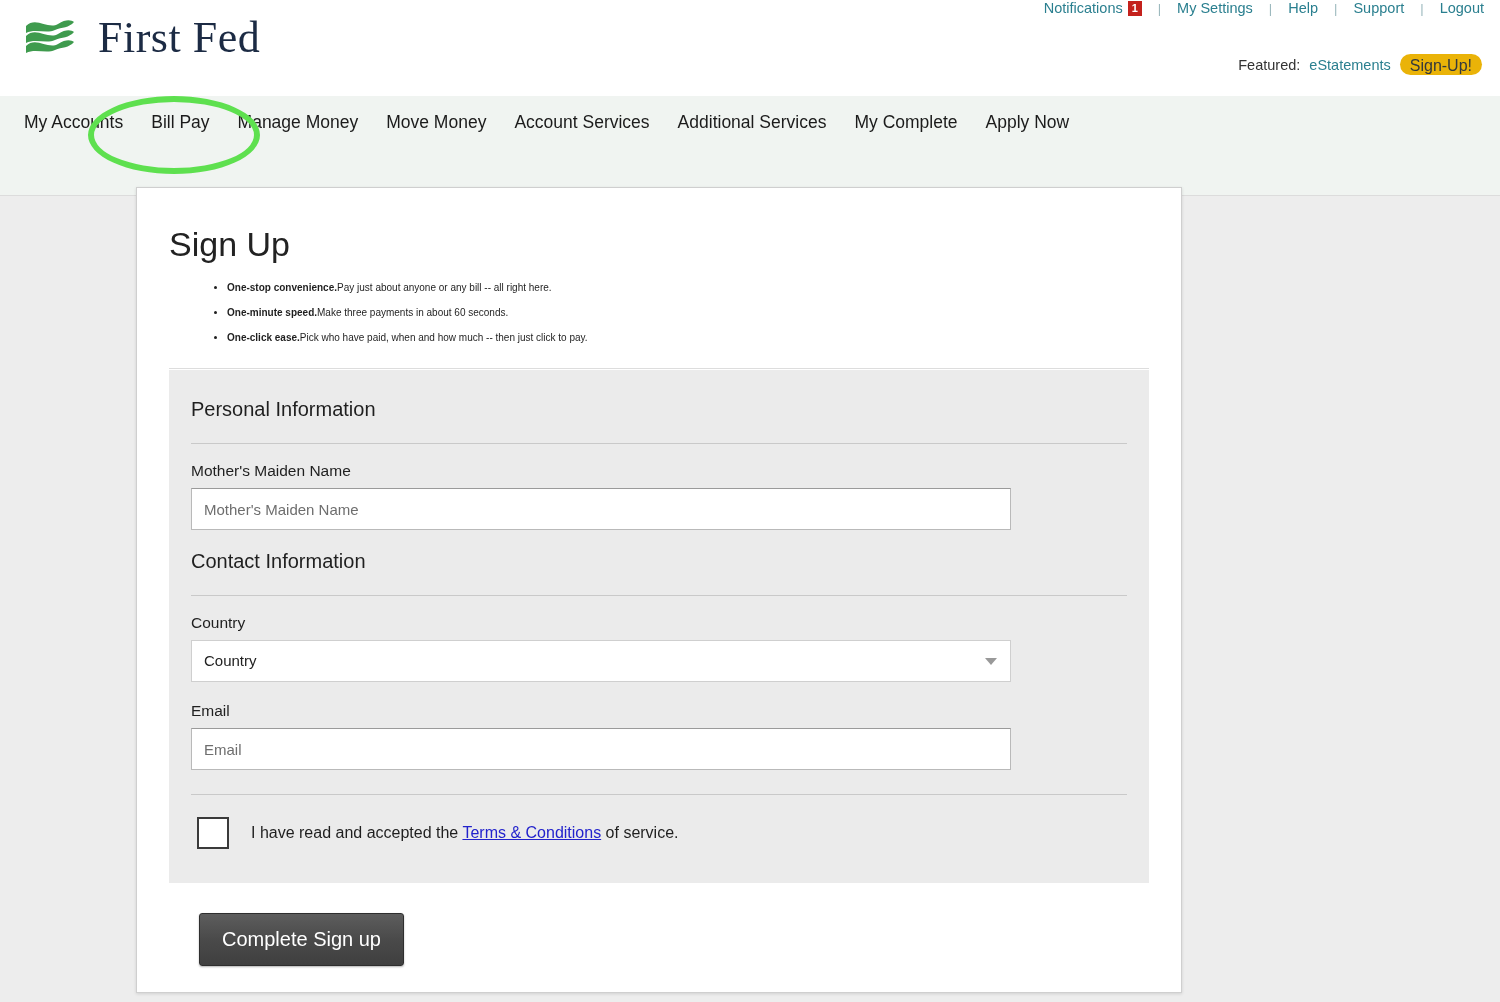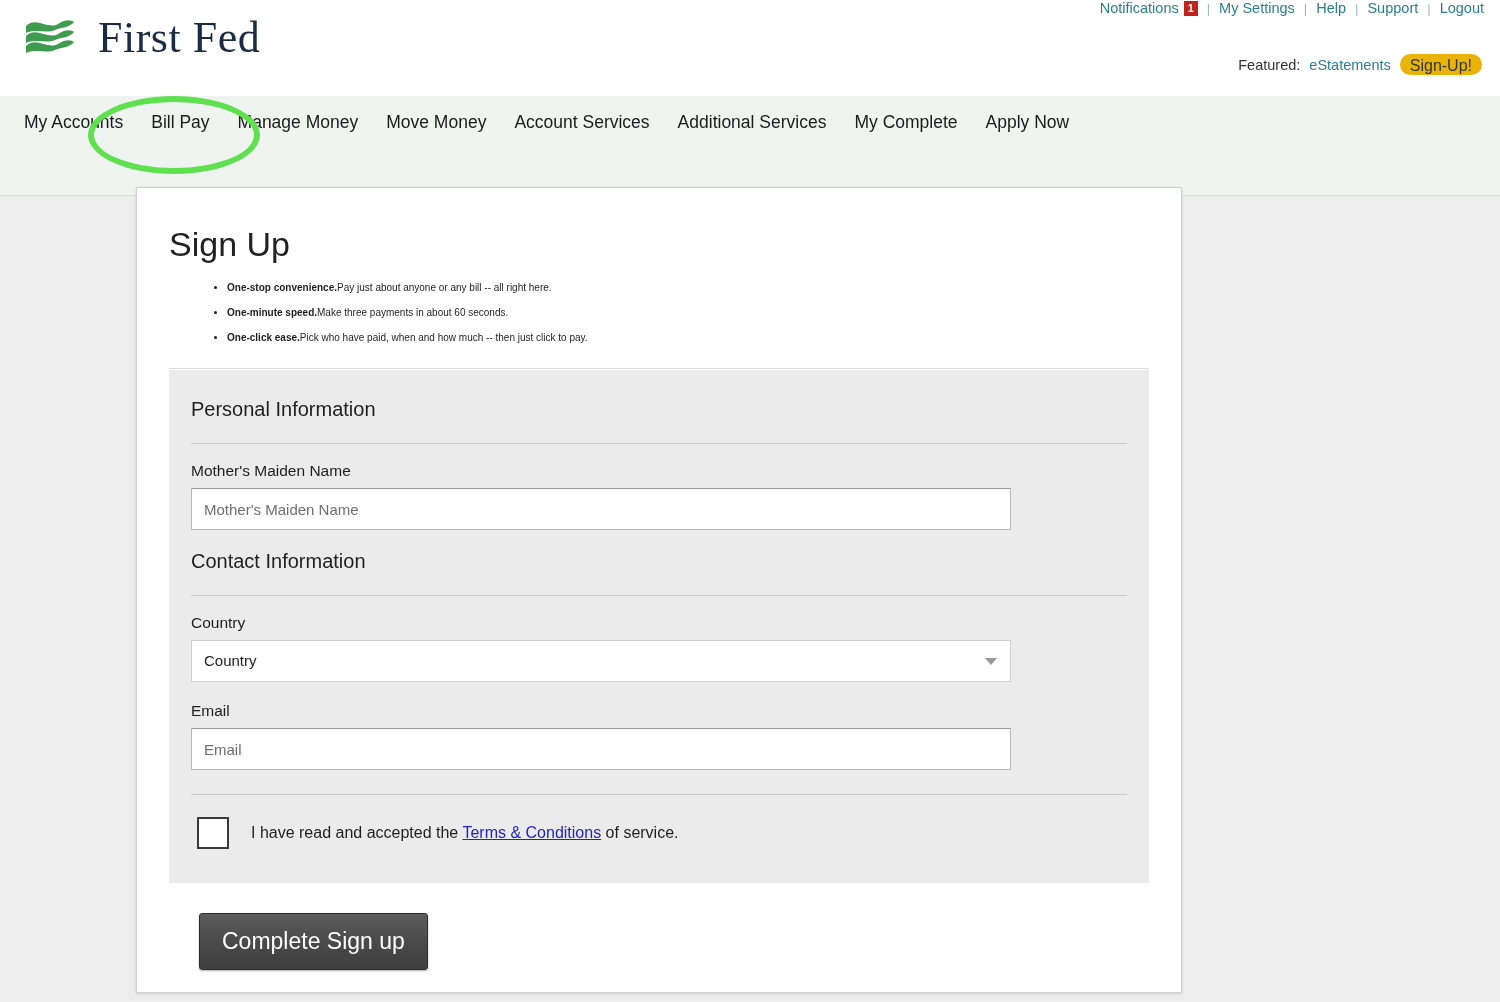--- a/index.html
+++ b/index.html
@@ -37,21 +37,21 @@
     line-height: 1;
     white-space: nowrap;
   }
 
   .util-nav {
     position: absolute;
     right: 16px;
     top: 0px;
     display: flex;
     align-items: center;
-    gap: 9px;
+    gap: 16px;
     font-size: 14.5px;
     color: #2a7f8f;
     white-space: nowrap;
   }
   .util-link { color: #2a7f8f; text-decoration: none; }
   .util-sep { color: #9bb8bd; font-size: 13px; }
   .badge-count {
     display: inline-block;
     background: #c4211c;
     color: #ffffff;
@@ -257,21 +257,21 @@
   .terms-text { font-size: 16px; color: #1f1f1f; }
   .terms-link { color: #2222cc; text-decoration: underline; }
 
   .submit-wrap { padding: 30px 0 0 30px; }
   .submit-btn {
     display: inline-block;
     background: linear-gradient(180deg, #5d5d5d 0%, #4a4a4a 50%, #3f3f3f 100%);
     border: 1px solid #2e2e2e;
     border-radius: 3px;
     color: #ffffff;
-    font-size: 23px;
+    font-size: 20px;
     font-family: "Liberation Sans", sans-serif;
     padding: 14px 22px;
     cursor: pointer;
     box-shadow: 0 1px 2px rgba(0,0,0,0.3);
     text-align: center;
   }
 </style>
 </head>
 <body>
 

